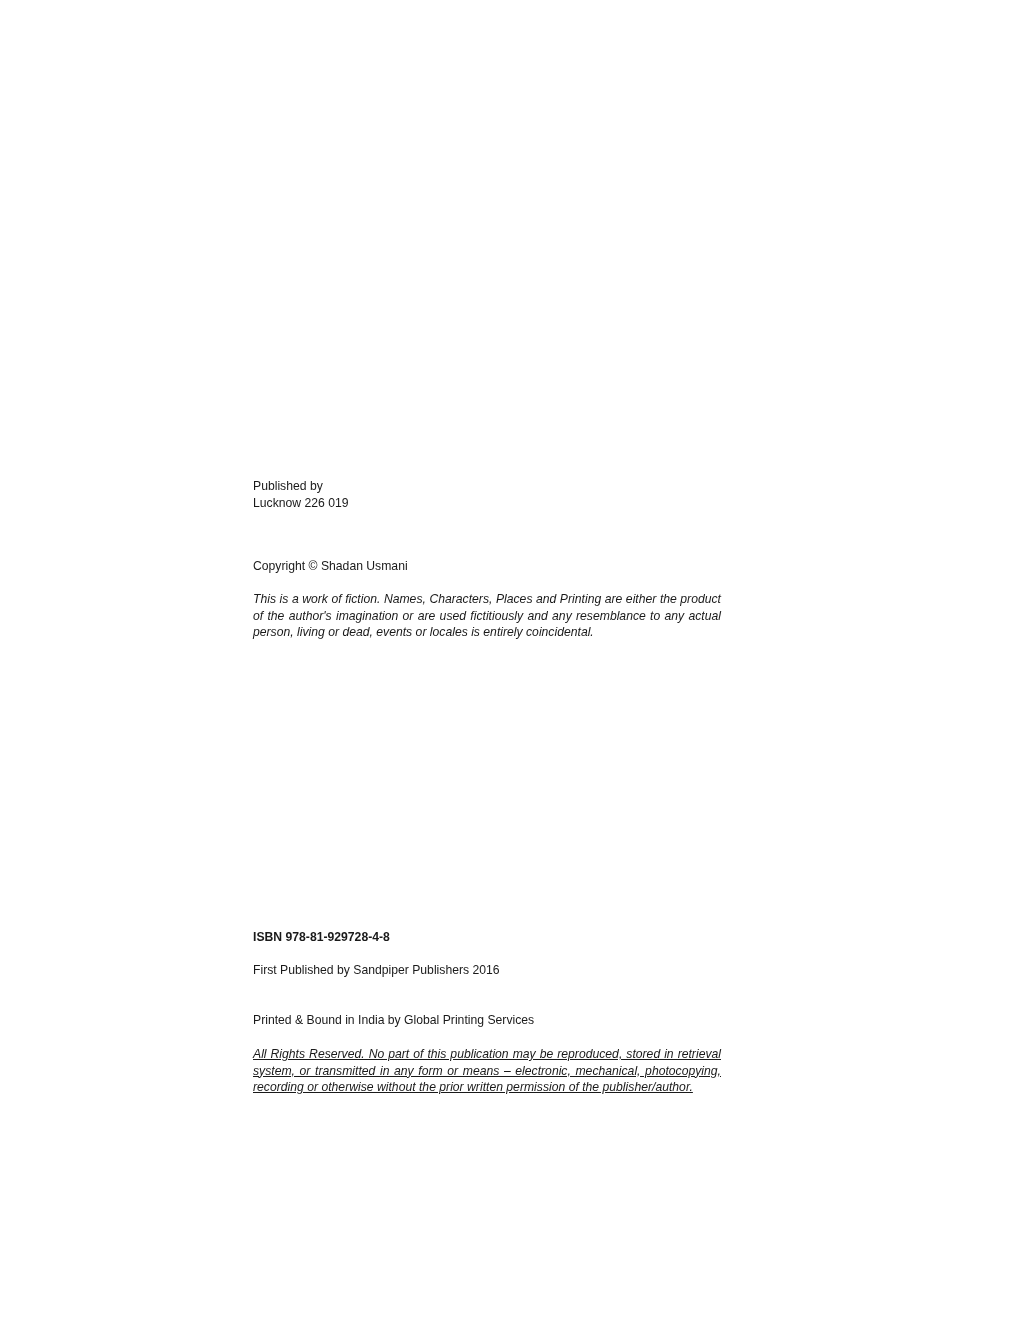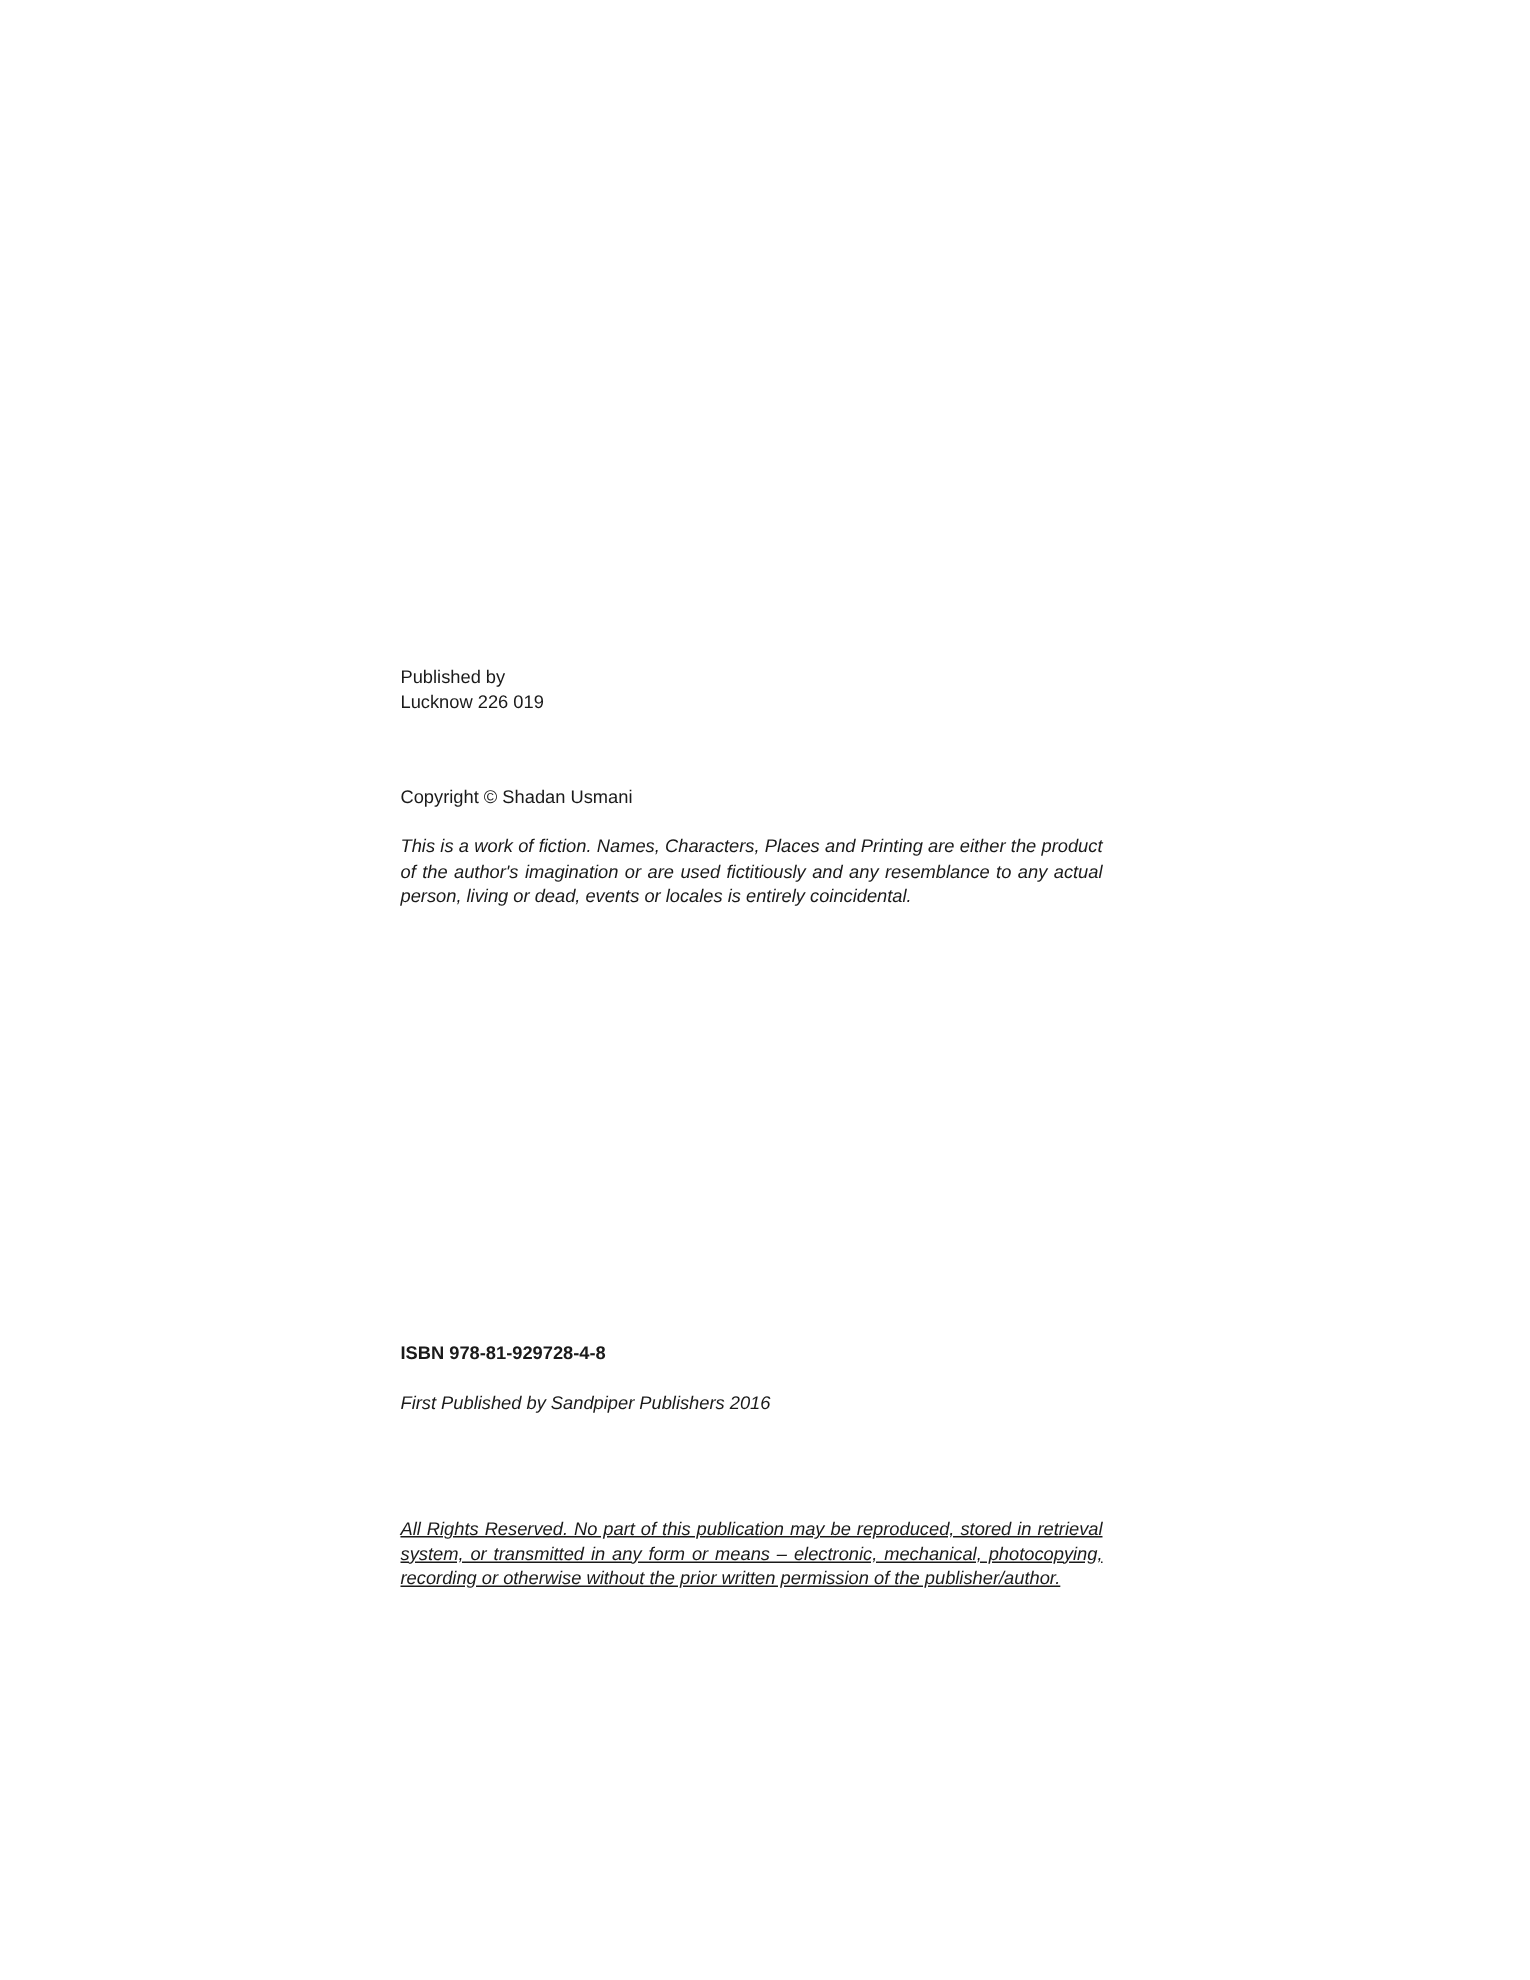--- a/index.html
+++ b/index.html
@@ -17,23 +17,24 @@
       font-size: 12.2px;
     }
     .page {
       position: absolute;
       left: 0; top: 0;
       width: 1020px; height: 1320px;
       background: #ffffff;
     }
     .block {
       position: absolute;
-      left: 267px;
+      left: 253px;
       width: 480px;
       line-height: 16.5px;
+      margin-top: 35px;
     }
     .line {
       display: block;
       white-space: nowrap;
     }
     .italic {
       font-style: italic;
     }
     .justify {
       text-align: justify;
@@ -57,22 +58,25 @@
   </div>
 
   <div class="block" style="top:556px;">
     <span class="line italic justify">This is a work of fiction. Names, Characters, Places and Printing are either the product of the author's imagination or are used fictitiously and any resemblance to any actual person, living or dead, events or locales is entirely coincidental.</span>
   </div>
 
   <div class="block" style="top:894px;font-weight:bold;">
     <span class="line">ISBN 978-81-929728-4-8</span>
   </div>
 
-  <div class="block" style="top:927px;font-style:italic;">
+  <div class="block" style="top:927px;">
     <span class="line">First Published by Sandpiper Publishers 2016</span>
   </div>
 
+  <div class="block" style="top:977px;">
+    <span class="line">Printed &amp; Bound in India by Global Printing Services</span>
+  </div>
 
   <div class="block" style="top:1011px;text-decoration:underline;">
     <span class="line italic justify">All Rights Reserved. No part of this publication may be reproduced, stored in retrieval system, or transmitted in any form or means – electronic, mechanical, photocopying, recording or otherwise without the prior written permission of the publisher/author.</span>
   </div>
 
 </div>
 
 </body></html>

